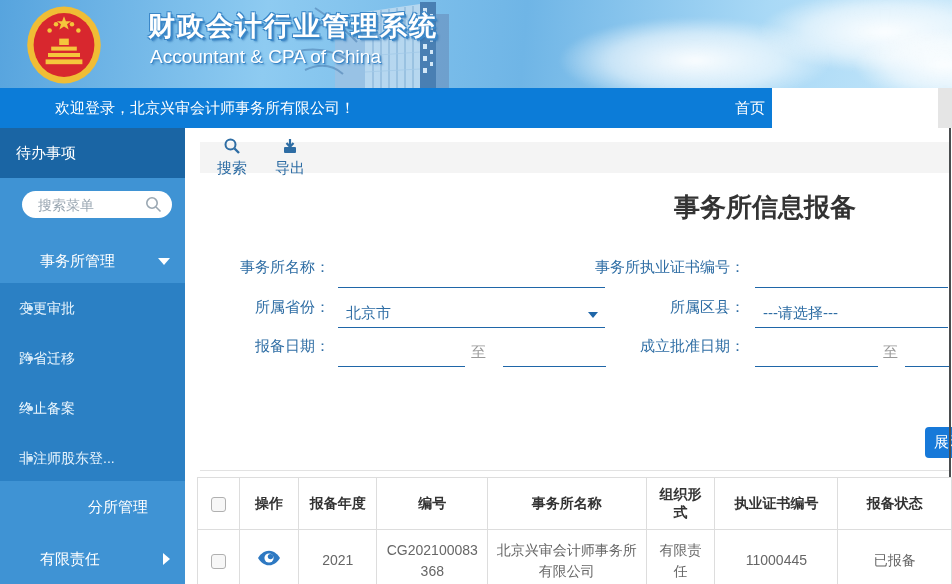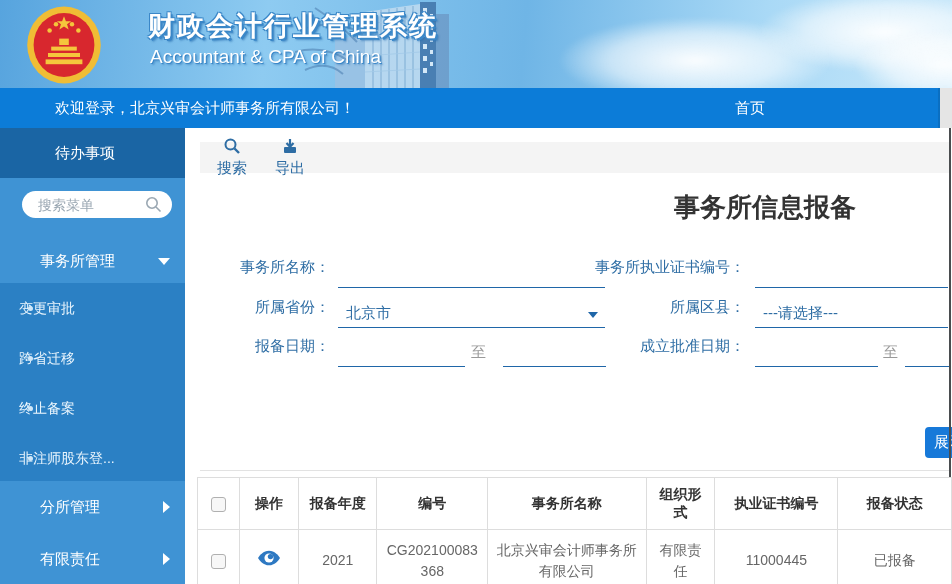--- a/index.html
+++ b/index.html
@@ -23,30 +23,30 @@
   .hero-title {
     position:absolute; left:148px; top:8px; font-size:27px; font-weight:bold; color:#ffffff; letter-spacing:2px;
     text-shadow:-1px -1px 0 #3a87c8, 1px -1px 0 #3a87c8, -1px 1px 0 #3a87c8, 2px 2px 0 #3a87c8, 3px 3px 2px rgba(40,110,175,.6);
   }
   .hero-subtitle {
     position:absolute; left:150px; top:46px; font-size:19px; color:#ffffff;
     text-shadow:1px 1px 0 #3a87c8, 2px 2px 2px rgba(40,110,175,.55);
   }
   .building { position:absolute; left:295px; top:0; }
   
-  .welcome-bar { position:absolute; left:0; top:88px; width:940px; height:40px; background:#0c7cd8; }
+  .welcome-bar { position:absolute; left:0; top:88px; width:772px; height:40px; background:#0c7cd8; }
   .welcome-text { position:absolute; left:55px; top:0; line-height:40px; font-size:15px; color:#ffffff; }
   .nav-link { position:absolute; top:0; line-height:40px; font-size:15px; color:#ffffff; cursor:pointer; }
   .nav-home { left:735px; }
   .nav-download { left:848px; }
   .welcome-edge { position:absolute; left:938px; top:88px; width:14px; height:40px; background:rgba(0,0,0,.10); }
   
   .sidebar { position:absolute; left:0; top:128px; width:185px; height:456px; background:#3f93d4; }
   .sb-todo { position:absolute; left:0; top:0; width:185px; height:50px; background:#1a65a4; color:#ffffff;
-    font-size:15px; line-height:50px; padding-left:55px; cursor:pointer; }
+    font-size:15px; line-height:50px; padding-left:16px; cursor:pointer; }
   .sb-search { position:absolute; left:22px; top:63px; width:150px; height:27px; background:#ffffff;
     border-radius:14px; display:flex; align-items:center; padding:0 10px 0 16px; }
   .sb-search input { flex:1; border:none; outline:none; background:transparent; font-size:14px; color:#c2410c;
     font-family:inherit; min-width:0; }
   .sb-search input::placeholder { color:#9aa7b2; }
   .sb-item { position:absolute; left:0; width:185px; height:50px; color:#ffffff; font-size:15px;
     line-height:50px; padding-left:40px; cursor:pointer; }
   .caret-down { position:absolute; right:15px; top:22px; width:0; height:0;
     border-left:6px solid transparent; border-right:6px solid transparent; border-top:7px solid #ffffff; }
   .caret-right { position:absolute; right:15px; top:19px; width:0; height:0;
@@ -180,21 +180,21 @@
       <div class="sb-subitem" style="top:50px;">
         <span class="bullet"></span>
         <span>跨省迁移</span>
       </div>
       <div class="sb-subitem" style="top:150px;">
         <span class="bullet"></span>
         <span>非注师股东登...</span>
       </div>
     </div>
 
-    <div class="sb-item" style="top:354px;">
+    <div class="sb-item" style="top:354px;margin-left:48px;">
       <span>分所管理</span>
       <span class="caret-right"></span>
     </div>
     <div class="sb-item" style="top:406px;">
       <span>有限责任</span>
       <span class="caret-right"></span>
     </div>
   </div>
 
   <div class="toolbar">

